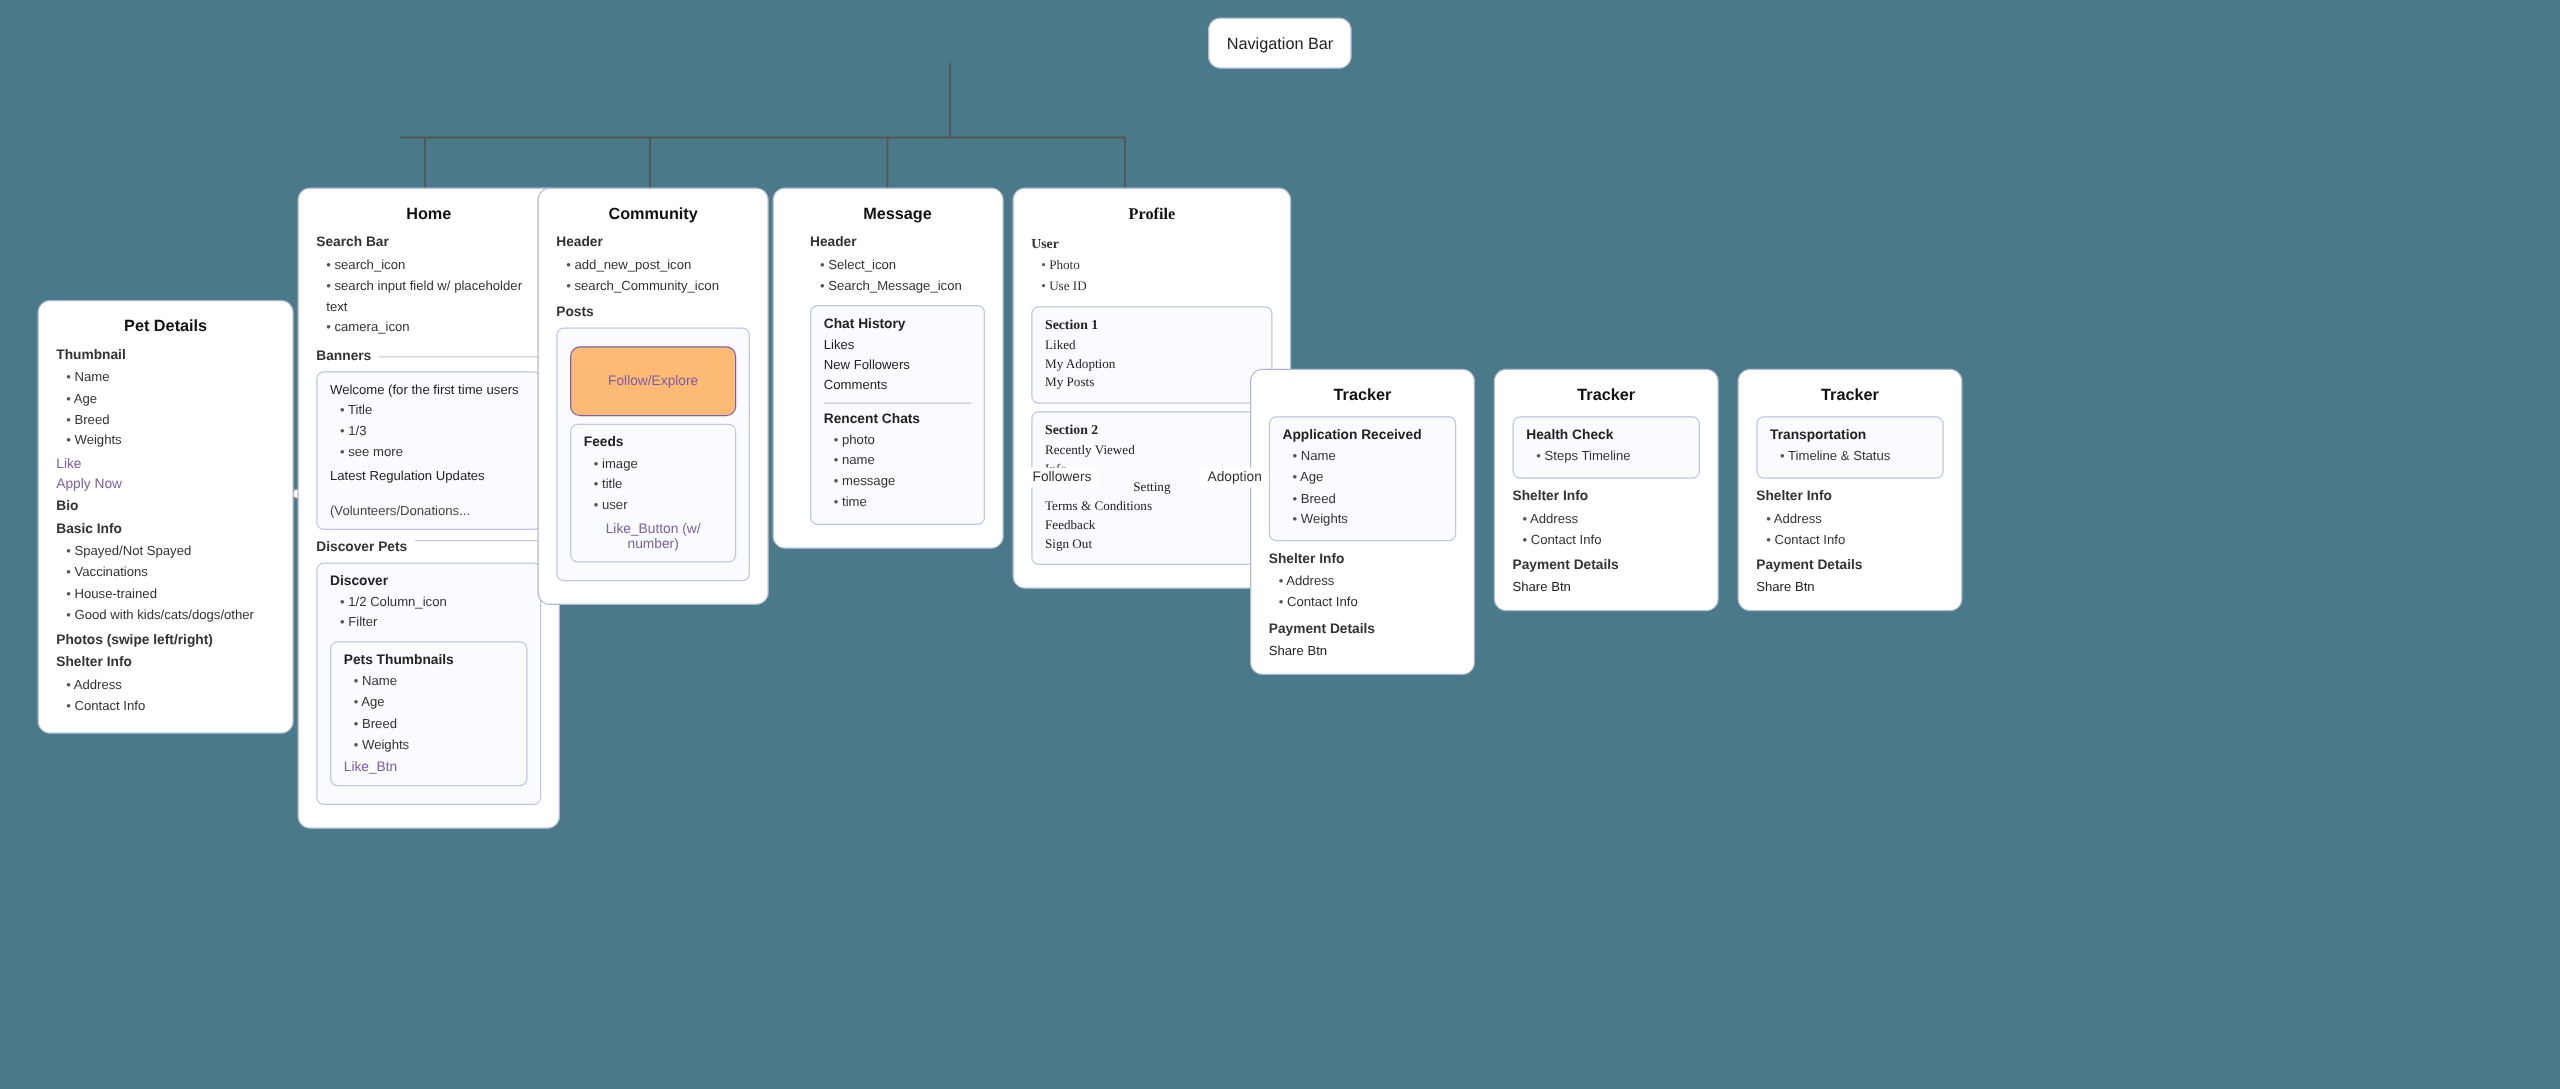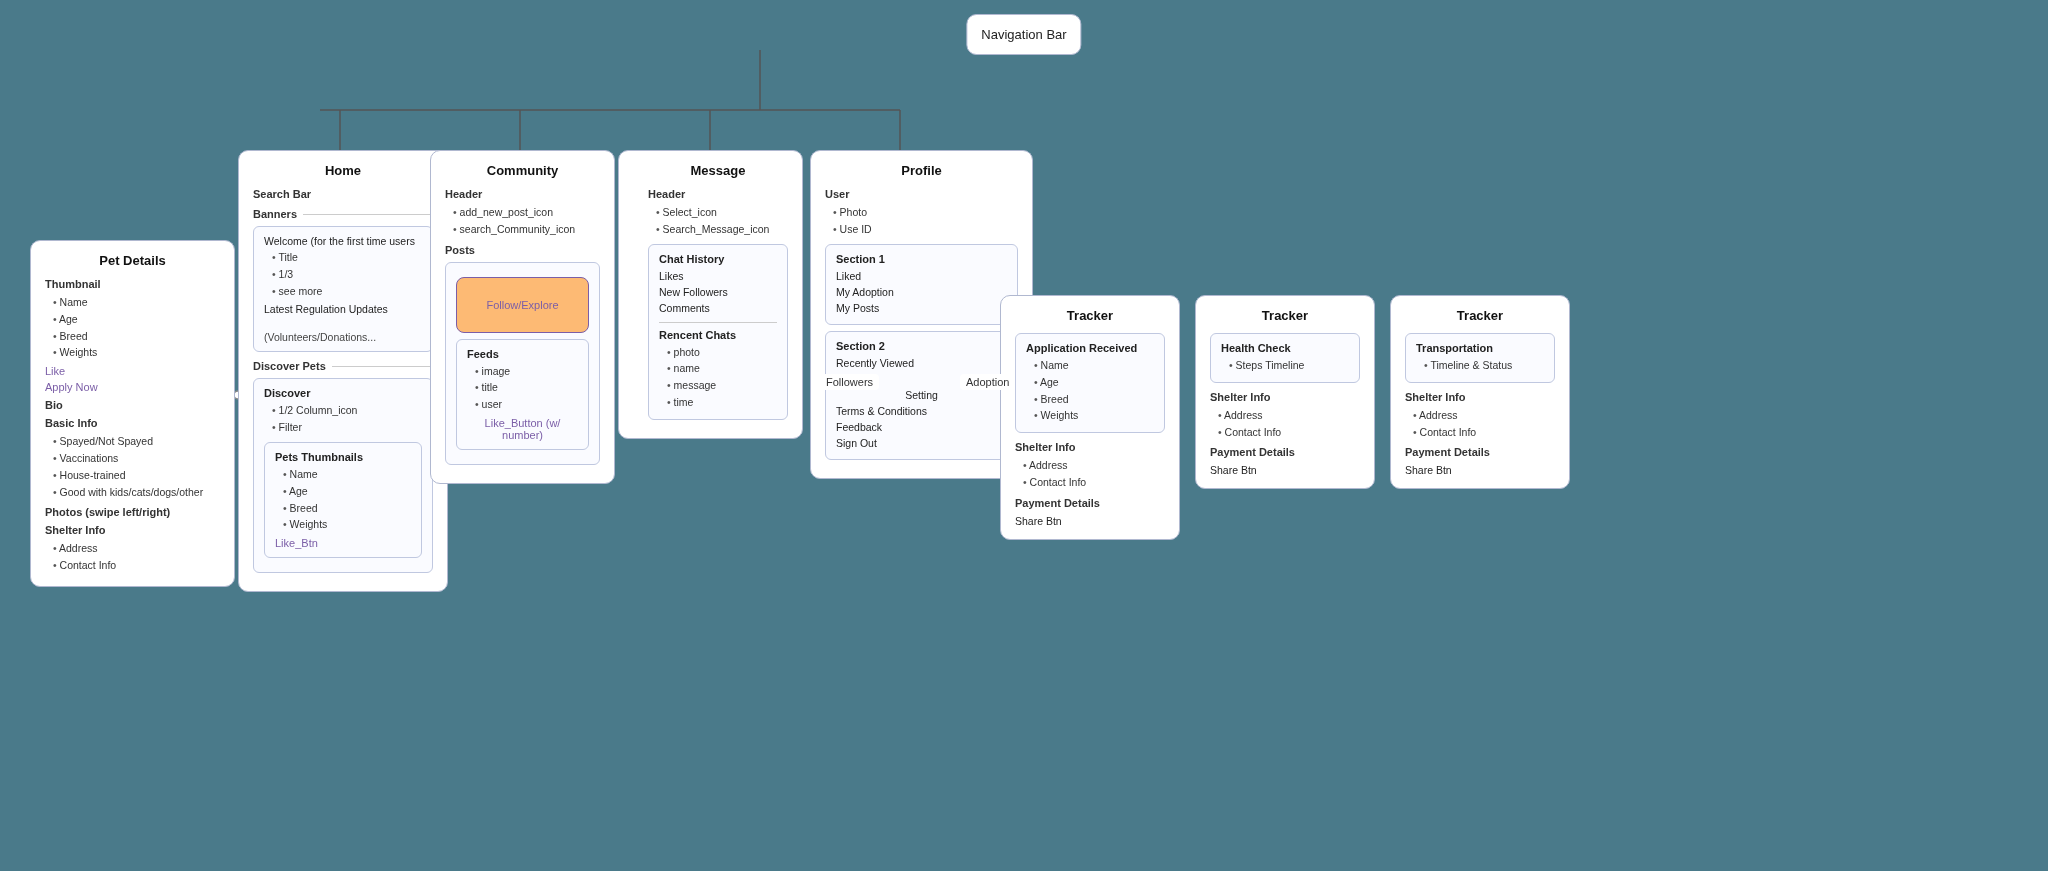--- a/index.html
+++ b/index.html
@@ -136,20 +136,21 @@
       top: 150px;
       width: 185px;
       padding-left: 29px;
     }
 
     
     .profile-card {
       left: 810px;
       top: 150px;
       width: 223px;
+      font-family: Liberation Serif, serif;
     }
 
     
     .tracker-card-1 {
       left: 1000px;
       top: 295px;
       width: 180px;
     }
     .tracker-card-2 {
       left: 1195px;
@@ -227,38 +228,43 @@
     <div class="section-label">Shelter Info</div>
     <ul class="bullet-list">
       <li>Address</li>
       <li>Contact Info</li>
     </ul>
   </div>
 
   <div class="card home-card">
     <div class="card-title">Home</div>
     <div class="section-label">Search Bar</div>
+    <ul class="bullet-list">
+      <li>search_icon</li>
+      <li>search input field w/ placeholder text</li>
+      <li>camera_icon</li>
+    </ul>
 
     <div style="display:flex; align-items:center; margin: 8px 0 4px 0;">
       <div class="section-label" style="margin:0;text-align:right;">Banners</div>
       <div style="flex:1; height:1px; background:#ccc; margin-left:6px;"></div>
     </div>
 
     <div class="sub-card">
       <div style="font-size:10.5px; margin-bottom:2px;">Welcome (for the first time users</div>
       <ul class="bullet-list">
         <li>Title</li>
         <li>1/3</li>
         <li>see more</li>
       </ul>
       <div style="font-size:10.5px; margin-top:4px;">Latest Regulation Updates</div>
       <div style="font-size:10.5px; margin-top:16px; color:#444;">(Volunteers/Donations...</div>
     </div>
 
-    <div style="display:flex; align-items:center; margin: 8px 0 4px 0;">
+    <div style="display:flex; align-items:flex-start; margin: 8px 0 4px 0;">
       <div class="section-label" style="margin:0;">Discover Pets</div>
       <div style="flex:1; height:1px; background:#ccc; margin-left:6px;"></div>
     </div>
 
     <div class="sub-card">
       <div class="sub-card-title">Discover</div>
       <ul class="bullet-list">
         <li>1/2 Column_icon</li>
         <li>Filter</li>
       </ul>

